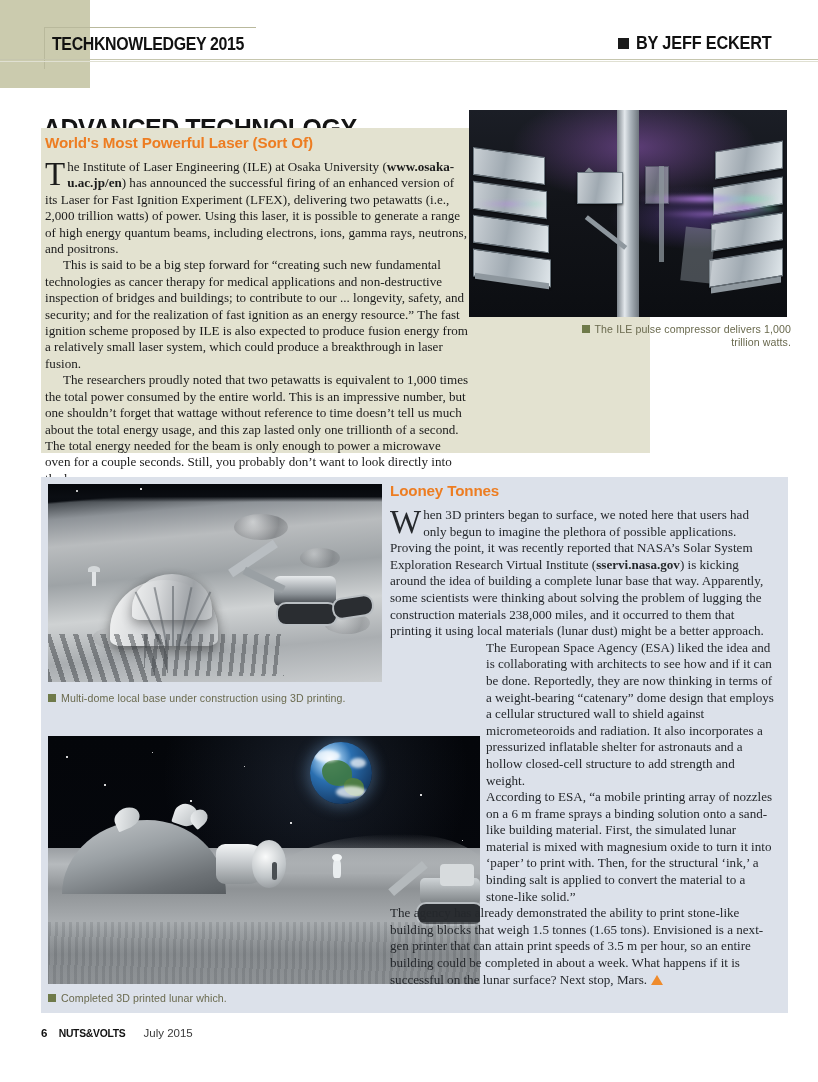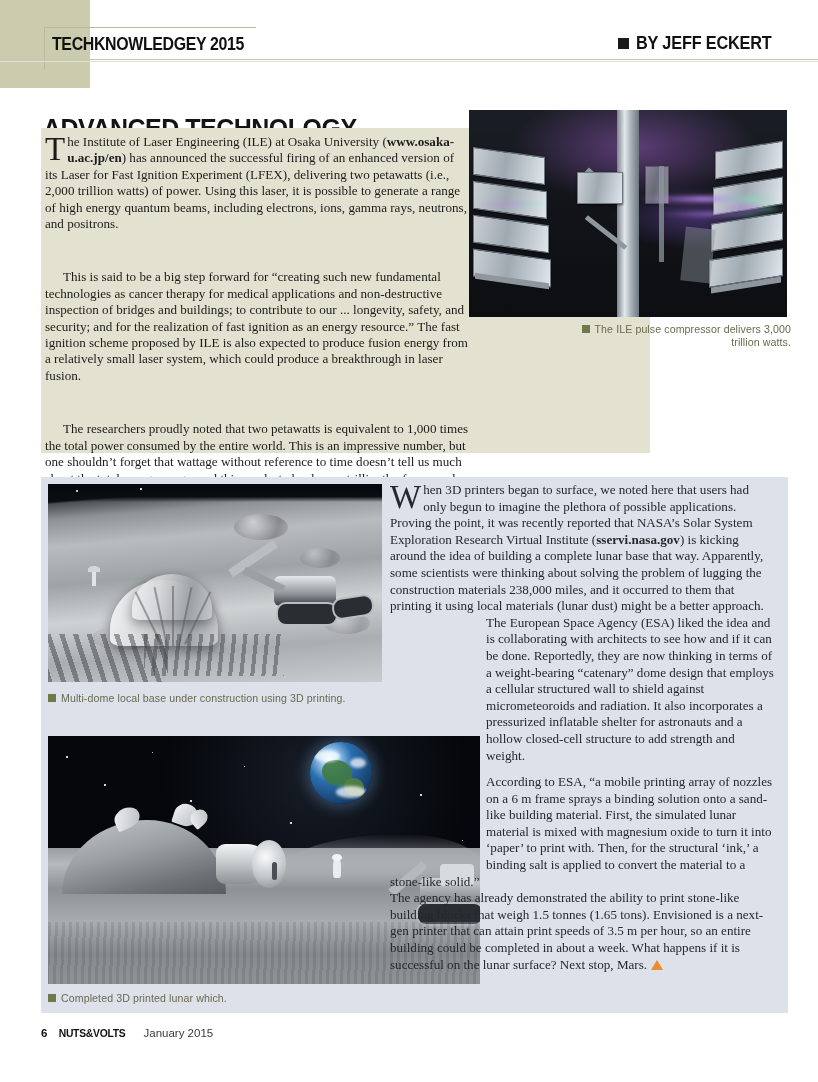--- a/index.html
+++ b/index.html
@@ -123,21 +123,21 @@
     margin: 0 0 8px 0;
   }
   .body-text {
     font-family: "Liberation Serif", serif;
     font-size: 13.1px;
     line-height: 16.4px;
     color: #1b1b1b;
     margin: 0;
     text-align: left;
   }
-  .body-text .p-indent { display: block; text-indent: 18px; margin-top: 37px; }
+  .body-text .p-indent { display: block; text-indent: 18px; }
   .dropcap {
     float: left;
     font-family: "Liberation Serif", serif;
     font-size: 33px;
     line-height: 26px;
     padding: 2px 2px 0 0;
     font-weight: normal;
   }
   .wrap-right {
     float: right;
@@ -427,34 +427,35 @@
     <div class="laser-glow" style="left:170px; top:86px; width:140px; height:6px;"></div>
     <div class="laser-glow" style="left:186px; top:102px; width:118px; height:4px; opacity:.7;"></div>
     <div class="laser-glow" style="left:6px;  top:92px;  width:74px; height:4px; opacity:.55;"></div>
     <div class="laser-glow" style="left:246px; top:96px; width:68px; height:5px; opacity:.8;"></div>
     <div class="laser-strut" style="left:190px; top:56px; width:5px; height:96px; opacity:.75;"></div>
     <div class="laser-strut" style="left:214px; top:118px; width:30px; height:54px; opacity:.45; transform:rotate(6deg);"></div>
   </div>
 </div>
 
 <div id="article1-body">
+  <div class="subhead-orange">World's Most Powerful Laser (Sort Of)</div>
   <div class="wrap-right"></div>
   <p class="body-text">
     <span class="dropcap">T</span><span>he Institute of Laser Engineering (ILE) at Osaka University (</span><b class="inline-bold">www.osaka-u.ac.jp/en</b><span>) has announced the successful firing of an enhanced version of its Laser for Fast Ignition Experiment (LFEX), delivering two petawatts (i.e., 2,000 trillion watts) of power. Using this laser, it is possible to generate a range of high energy quantum beams, including electrons, ions, gamma rays, neutrons, and positrons.</span>
   </p>
   <p class="body-text" style="margin-top:0;">
     <span class="p-indent">This is said to be a big step forward for “creating such new fundamental technologies as cancer therapy for medical applications and non-destructive inspection of bridges and buildings; to contribute to our ... longevity, safety, and security; and for the realization of fast ignition as an energy resource.” The fast ignition scheme proposed by ILE is also expected to produce fusion energy from a relatively small laser system, which could produce a breakthrough in laser fusion.</span>
   </p>
   <p class="body-text" style="margin-top:0;">
     <span class="p-indent">The researchers proudly noted that two petawatts is equivalent to 1,000 times the total power consumed by the entire world. This is an impressive number, but one shouldn’t forget that wattage without reference to time doesn’t tell us much about the total energy usage, and this zap lasted only one trillionth of a second. The total energy needed for the beam is only enough to power a microwave oven for a couple seconds. Still, you probably don’t want to look directly into the beam.</span><span class="end-tri"></span>
   </p>
 </div>
 
 <div id="article1-caption" class="caption">
-  <span class="cap-square"></span><span>The ILE pulse compressor delivers 3,000 trillion watts.</span>
+  <span class="cap-square"></span><span>The ILE pulse compressor delivers 1,000 trillion watts.</span>
 </div>
 
 <div id="article2-panel"></div>
 
 <div id="article2-photo-top">
   <div class="photo-inner moon1-bg">
     <div style="position:absolute;left:0;top:0;width:100%;height:18px;background:linear-gradient(180deg,#05070b,#0a0d12 70%,rgba(10,13,18,0));"></div>
     <div class="star" style="left:28px; top:6px;  width:2px; height:2px;"></div>
     <div class="star" style="left:92px; top:4px;  width:1.5px;height:1.5px;"></div>
     <div class="moon1-crater" style="left:186px; top:30px; width:54px; height:26px;"></div>
@@ -534,31 +535,32 @@
 
     <div style="position:absolute;left:0;bottom:0;width:100%;height:62px;background:repeating-linear-gradient(92deg, rgba(120,124,128,.26) 0 3px, rgba(190,194,197,.18) 3px 7px), linear-gradient(180deg,rgba(140,145,148,.2),rgba(110,114,118,.55));"></div>
   </div>
 </div>
 
 <div id="article2-caption-bottom" class="caption">
   <span class="cap-square"></span><span>Completed 3D printed lunar which.</span>
 </div>
 
 <div id="article2-body">
+  <div class="subhead-orange">Looney Tonnes</div>
   <p class="body-text-2">
     <span class="dropcap">W</span><span>hen 3D printers began to surface, we noted here that users had only begun to imagine the plethora of possible applications. Proving the point, it was recently reported that NASA’s Solar System Exploration Research Virtual Institute (</span><b class="inline-bold">sservi.nasa.gov</b><span>) is kicking around the idea of building a complete lunar base that way. Apparently, some scientists were thinking about solving the problem of lugging the construction materials 238,000 miles, and it occurred to them that printing it using local materials (lunar dust) might be a better approach.</span>
   </p>
   <p class="body-text-2" style="margin-top:0;">
     <span class="wrap-left-img"></span><span class="p-indent">The European Space Agency (ESA) liked the idea and is collaborating with architects to see how and if it can be done. Reportedly, they are now thinking in terms of a weight-bearing “catenary” dome design that employs a cellular structured wall to shield against micrometeoroids and radiation. It also incorporates a pressurized inflatable shelter for astronauts and a hollow closed-cell structure to add strength and weight.</span>
   </p>
-  <p class="body-text-2" style="margin-top:10px;">
+  <p class="body-text-2" style="margin-top:0;">
     <span class="p-indent">According to ESA, “a mobile printing array of nozzles on a 6 m frame sprays a binding solution onto a sand-like building material. First, the simulated lunar material is mixed with magnesium oxide to turn it into ‘paper’ to print with. Then, for the structural ‘ink,’ a binding salt is applied to convert the material to a stone-like solid.”</span>
   </p>
   <p class="body-text-2" style="margin-top:0;">
     <span class="p-indent">The agency has already demonstrated the ability to print stone-like building blocks that weigh 1.5 tonnes (1.65 tons). Envisioned is a next-gen printer that can attain print speeds of 3.5 m per hour, so an entire building could be completed in about a week. What happens if it is successful on the lunar surface? Next stop, Mars.</span><span class="end-tri"></span>
   </p>
 </div>
 
 <div id="footer">
   <span id="footer-page">6</span>
   <span id="footer-logo">NUTS&amp;VOLTS</span>
-  <span id="footer-date">January 2015</span>
+  <span id="footer-date">July 2015</span>
 </div>
 
 </body></html>

